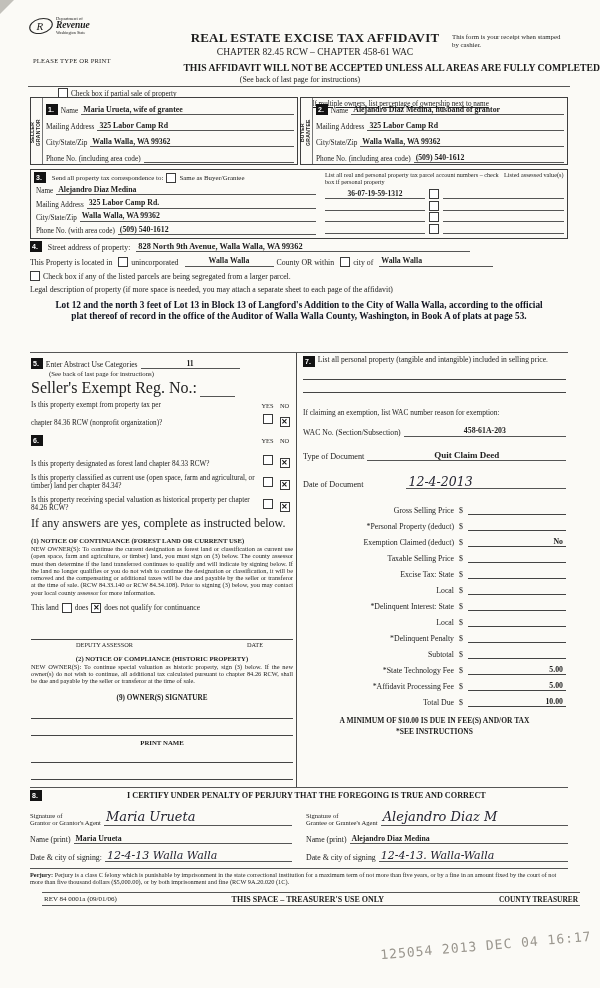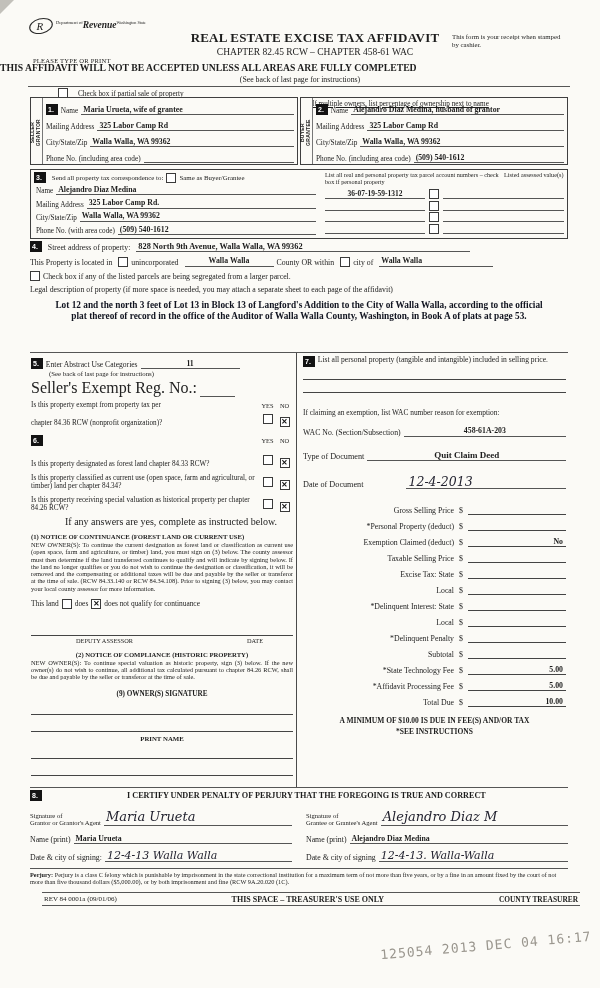--- a/index.html
+++ b/index.html
@@ -8,32 +8,32 @@
   .abs{position:absolute;}
   .b{font-weight:bold;}
   .numbox{display:inline-block;background:#131313;color:#fff;font-weight:bold;font-size:7px;
           line-height:9px;padding:1px 4px 1px 2px;margin-right:3px;font-family:"Liberation Sans",sans-serif;flex:0 0 auto;}
   .cb{display:inline-block;width:8px;height:8px;border:1px solid #3a3a3a;font-size:7.5px;line-height:8px;
       text-align:center;vertical-align:-1px;background:#fff;font-weight:bold;flex:0 0 auto;color:#111;}
   .fill{flex:1;border-bottom:1px solid #555;font-weight:bold;font-size:7.8px;padding:0 2px;line-height:9.5px;min-width:0;white-space:nowrap;overflow:hidden;}
   .hand{font-family:"DejaVu Serif",serif;font-style:italic;font-weight:normal;color:#232330;}
   
   .logo-row{display:flex;align-items:center;gap:2px;}
-  .logo-text{display:flex;line-height:1;}
+  .logo-text{display:flex;flex-direction:column;line-height:1;}
   .lt1{font-size:4.6px;}
   .lt2{font-size:9.5px;font-weight:bold;font-style:italic;}
   .lt3{font-size:4.2px;}
   .tp{font-size:6.6px;letter-spacing:.2px;}
   .title{font-size:13px;font-weight:bold;letter-spacing:.2px;}
   .chapter{font-size:9.5px;margin-top:1px;}
   .receipt{font-size:6.8px;line-height:7.6px;}
-  .warning{width:600px;text-align:left;font-size:9.7px;font-weight:bold;}
+  .warning{width:600px;text-align:right;font-size:9.7px;font-weight:bold;}
   .seeback{width:600px;text-align:center;font-size:7.8px;}
   .hr{border-top:1px solid #555;}
-  .smallrow{display:flex;align-items:center;gap:10px;font-size:7.3px;}
+  .smallrow{display:flex;align-items:center;gap:3px;font-size:7.3px;}
   .mult{font-size:7.2px;text-decoration:underline;}
   
   .party{display:flex;gap:2px;}
   .pbox{position:relative;width:268px;height:68px;border:1px solid #3f3f3f;padding-left:13px;box-sizing:border-box;}
   .pbox::before{content:"";position:absolute;left:11px;top:0;bottom:0;border-left:1px solid #777;}
   .vlabel{position:absolute;left:-23px;top:29px;width:56px;text-align:center;transform:rotate(-90deg);
           font-family:"Liberation Sans",sans-serif;font-weight:bold;font-size:5px;letter-spacing:.3px;
           line-height:5.6px;display:flex;flex-direction:column;}
   .prow{display:flex;align-items:flex-end;height:15px;padding:0 3px 1px 2px;font-size:7.3px;}
   .flabel{white-space:nowrap;padding-right:3px;color:#222;flex:0 0 auto;}
@@ -62,21 +62,21 @@
   .s5see{font-size:6.8px;margin-left:18px;margin-top:1px;}
   .s5r2{display:flex;align-items:flex-end;height:12px;margin-top:8px;width:78%;}
   .qga{margin-top:4px;}
   .qrow{display:flex;align-items:flex-end;}
   .qtext{flex:1;font-size:7.2px;line-height:8.2px;padding-right:2px;}
   .qcol{width:17px;text-align:center;flex:0 0 auto;}
   .qh{font-size:6.4px;}
   .s6h{display:flex;align-items:center;margin-top:8px;}
   .sp{flex:1;}
   .q6{margin-top:4px;}
-  .ifyes{font-size:10px;margin-top:4px;margin-left:34px;}
+  .ifyes{font-size:12px;margin-top:4px;}
   .n1t{font-size:6.7px;margin-top:6px;}
   .n2t{font-size:6.7px;margin-top:7px;text-align:center;}
   .nbody{font-size:6.4px;line-height:7.25px;text-align:justify;margin-top:1px;}
   .landrow{display:flex;align-items:center;gap:3px;font-size:7.4px;margin-top:7px;}
   .depline{border-top:1px solid #444;margin-top:26px;}
   .deplabels{display:flex;justify-content:space-between;font-size:6.3px;padding:1px 30px 0 45px;}
   .ost{font-size:7.2px;margin-top:9px;text-align:center;}
   .rule{border-bottom:1px solid #444;height:16px;}
   .pnt{font-size:6.8px;margin-top:3px;text-align:center;}
   .s7intro{display:flex;font-size:7.6px;line-height:8.6px;}

